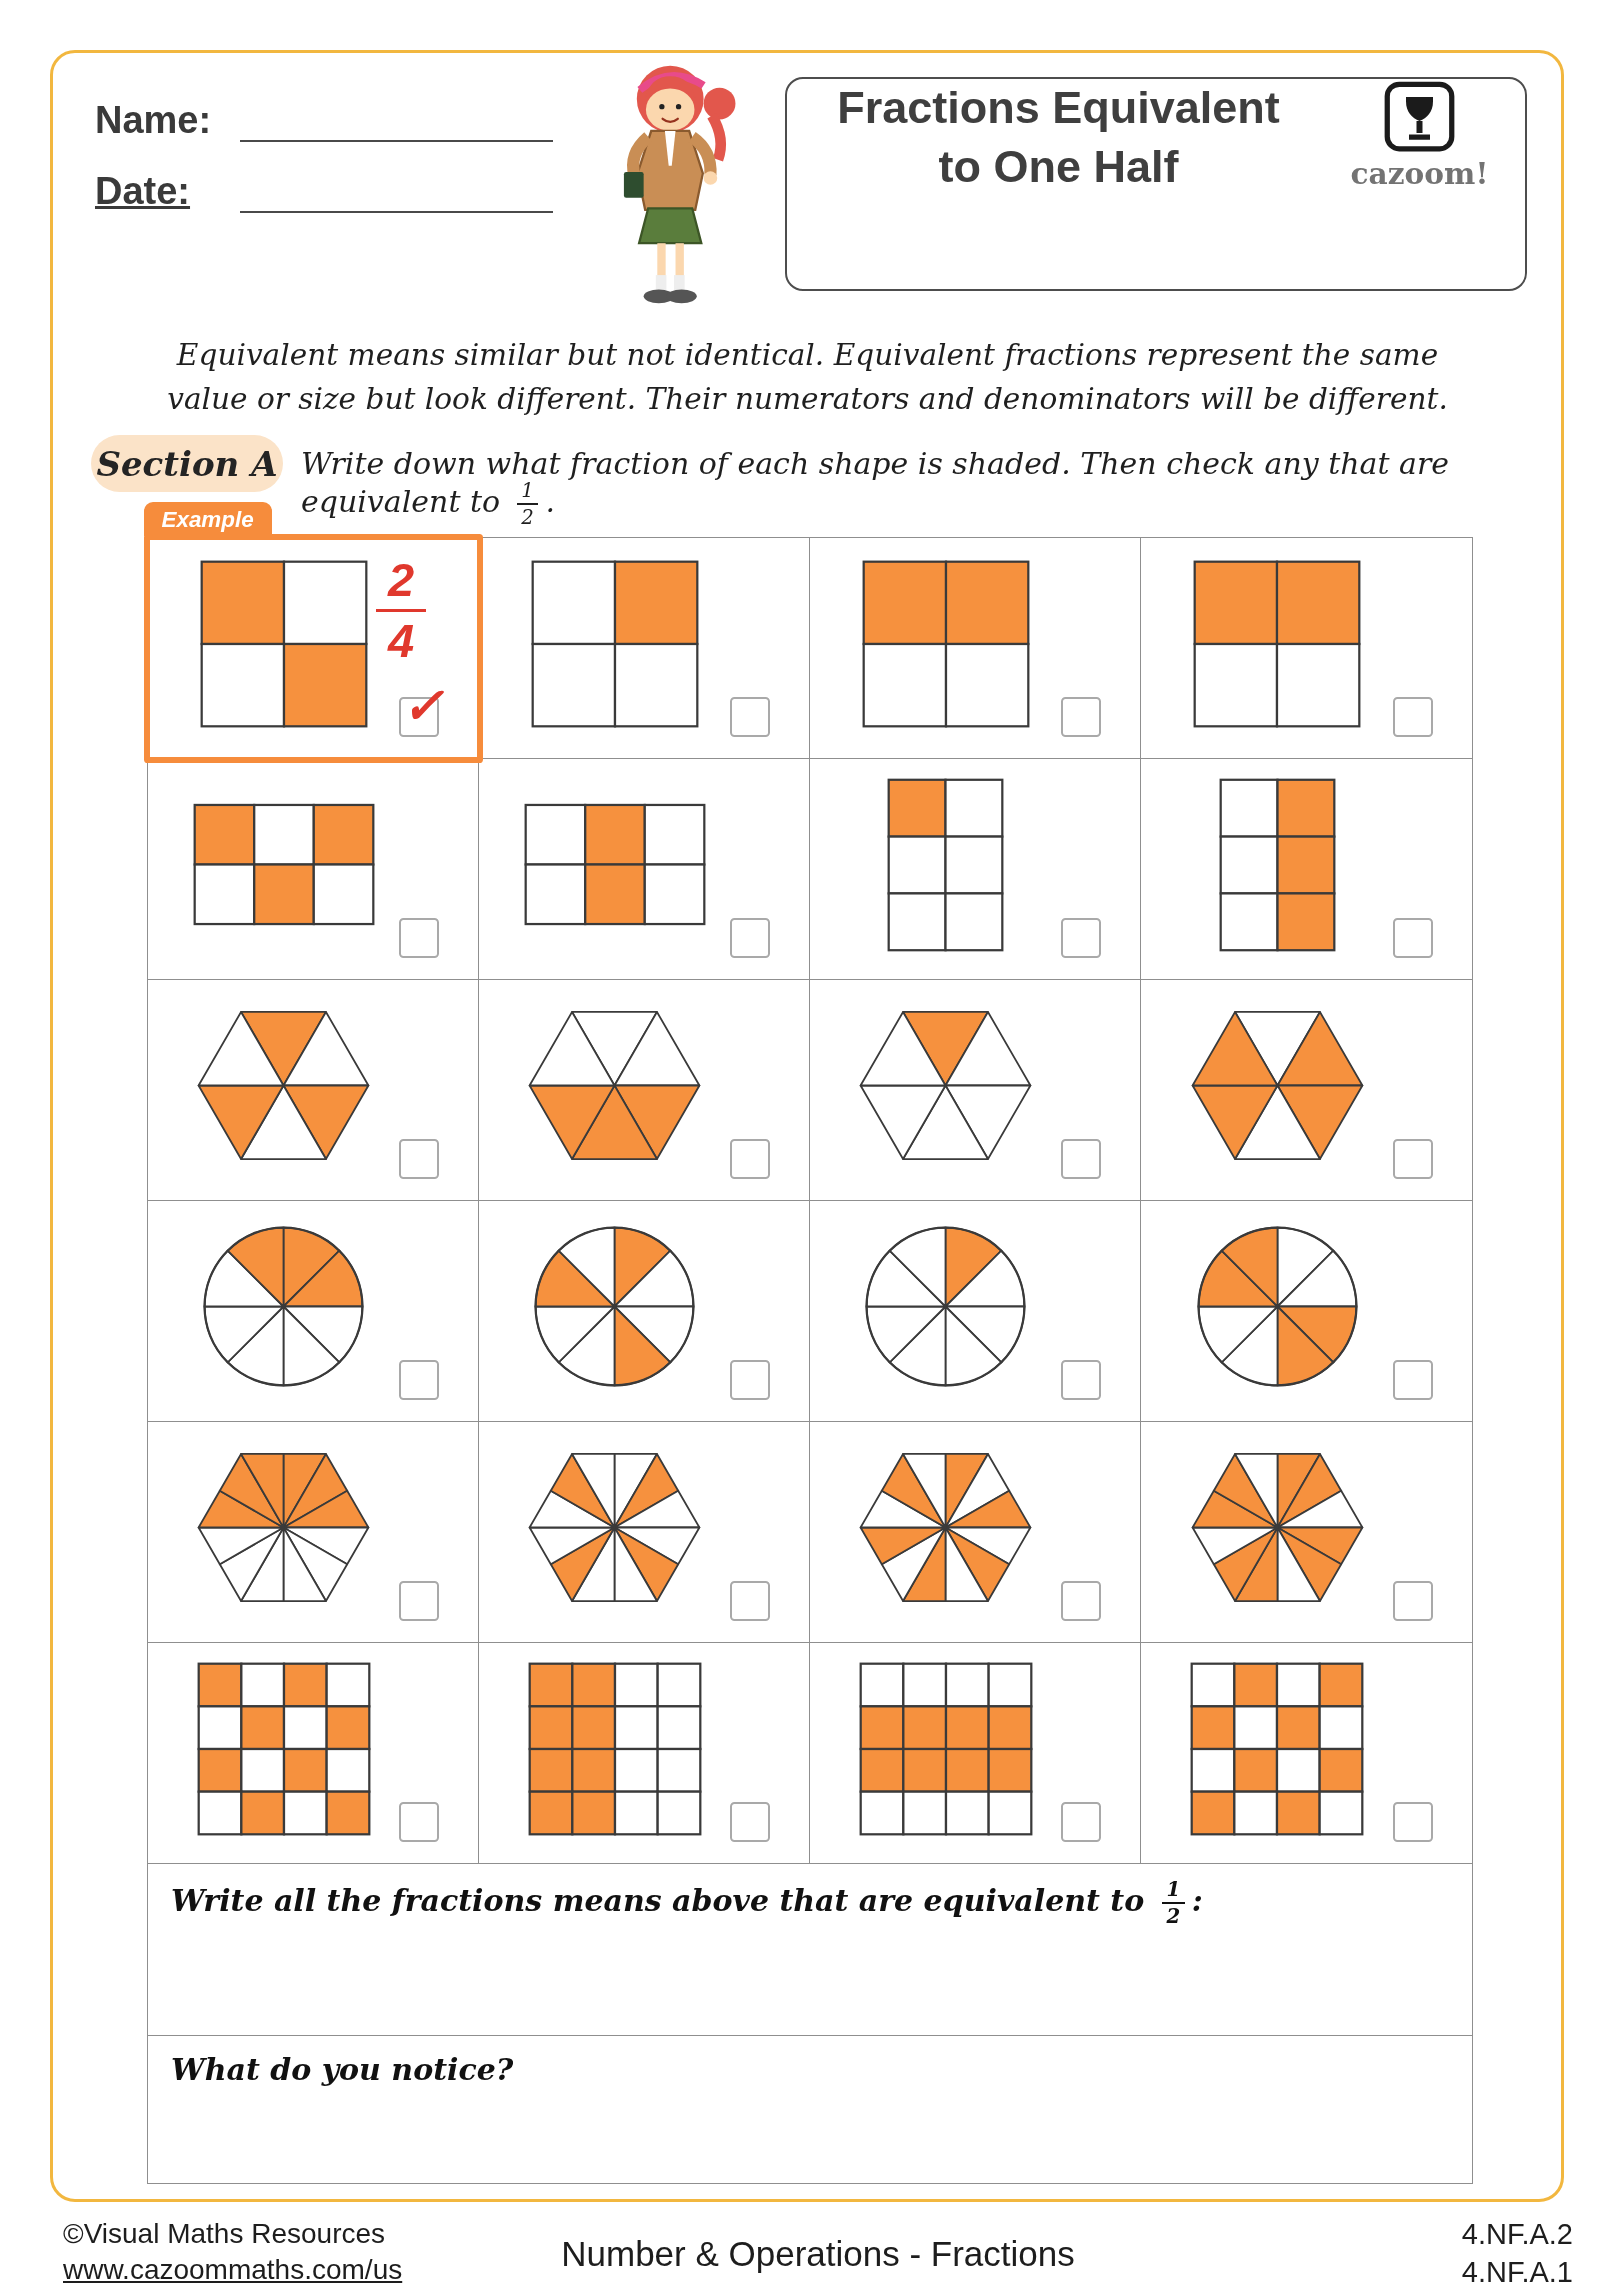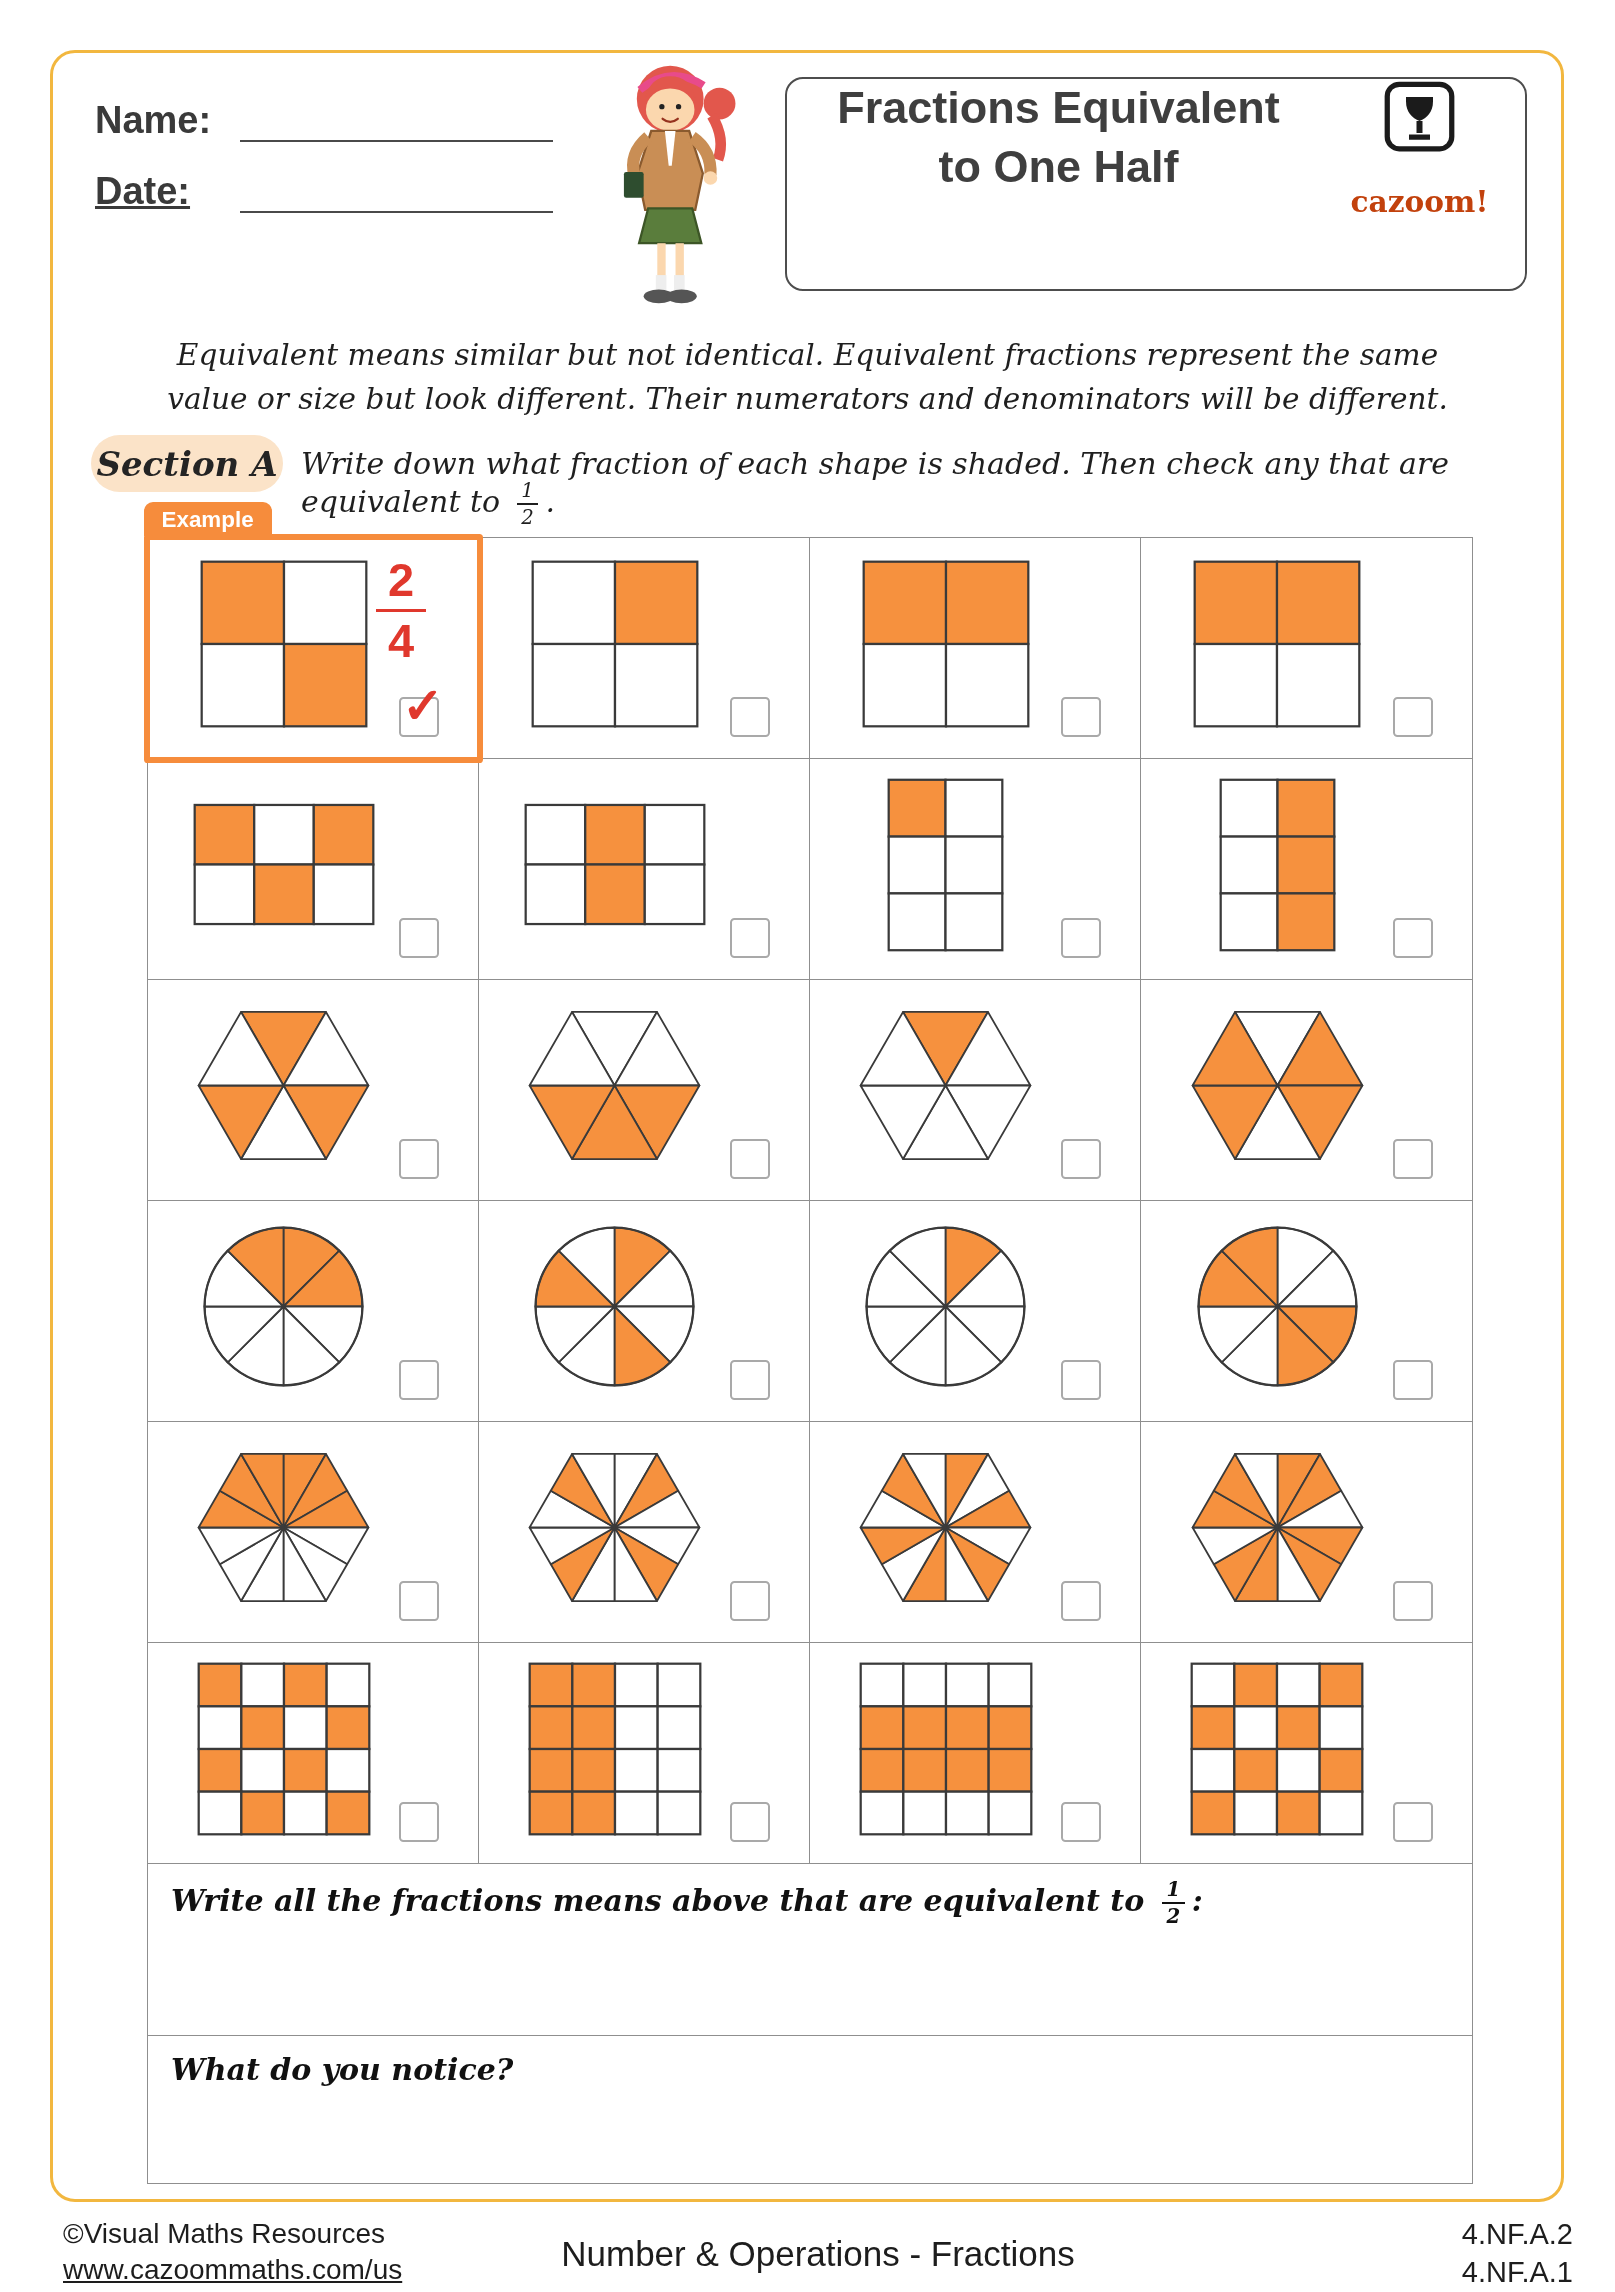--- a/index.html
+++ b/index.html
@@ -12,41 +12,41 @@
   .field-row{position:absolute;left:95px;display:flex;align-items:flex-end;gap:19.7px;}
   .field-label{font-weight:bold;font-size:38px;color:#3a3a3a;width:125px;}
   .write-line{width:313px;height:41px;border-bottom:2.7px solid #4a4a4a;}
 
   .character{position:absolute;left:598px;top:52px;width:152px;height:258px;}
 
   .title-box{position:absolute;left:785px;top:77px;width:738px;height:210px;background:#fff;
              border:2.7px solid #4d4d4d;border-radius:18px;display:flex;}
   .title-text{flex:1;text-align:center;font-weight:bold;font-size:45px;line-height:1.3;color:#3f3f3f;}
   .logo-col{width:179px;display:flex;flex-direction:column;align-items:center;gap:1.8px;padding-right:16px;}
-  .brand{font-family:"DejaVu Serif",serif;font-weight:bold;font-size:29.6px;color:#c2410c;margin-top:28px;}
+  .brand{font-family:"DejaVu Serif",serif;font-weight:bold;font-size:29.6px;color:#737373;}
 
   .intro{position:absolute;left:134px;top:333px;width:1347px;text-align:center;
          font-family:"DejaVu Serif",serif;font-style:italic;font-size:29.6px;line-height:1.5;color:#1f1f1f;}
 
   .section-pill{position:absolute;left:91px;top:435px;width:192px;height:57px;border-radius:30px;
                 background:var(--pill,#FBE3C8);display:flex;align-items:center;justify-content:center;
                 font-family:"DejaVu Serif",serif;font-style:italic;font-weight:bold;font-size:34px;color:#242424;}
   .section-instruction{position:absolute;left:301px;top:446px;width:1164px;
                 font-family:"DejaVu Serif",serif;font-style:italic;font-size:30px;color:#1f1f1f;}
 
   .ifrac{display:inline-flex;flex-direction:column;align-items:center;vertical-align:middle;
          line-height:1;font-size:0.66em;margin:0 7.2px;}
   .ifrac .n{border-bottom:2.2px solid currentColor;padding:0 4.5px 2.7px;}
   .ifrac .d{padding-top:2.7px;}
 
   
   .worksheet-table{position:absolute;left:147px;top:537px;width:1324px;border:1.8px solid var(--line,#8f8f8f);background:#fff;}
   .grid-cells{display:grid;grid-template-columns:repeat(4,1fr);}
   .cell{position:relative;height:220px;border-right:1.8px solid var(--line,#8f8f8f);
-        border-bottom:1.8px solid var(--line,#8f8f8f);}
+        border-bottom:1.8px solid var(--line,#8f8f8f);font-style:italic;}
   .cell:nth-child(4n){border-right:none;}
   .shape{position:absolute;left:0;top:3.6px;right:59px;bottom:12.5px;
          display:flex;align-items:center;justify-content:center;}
   .checkbox{position:absolute;right:39px;bottom:21.5px;width:36px;height:36px;background:#fff;
             border:2.7px solid #a9a9a9;border-radius:4.5px;}
   .checkbox .check{position:absolute;left:0.9px;top:-18px;font-size:50px;font-weight:bold;
                    color:var(--red,#E0382D);line-height:1;}
 
   .cell.example::before{content:'';position:absolute;inset:-4.5px;border:6.3px solid var(--orange,#F68C3C);
                         border-radius:3.6px;pointer-events:none;z-index:2;}

